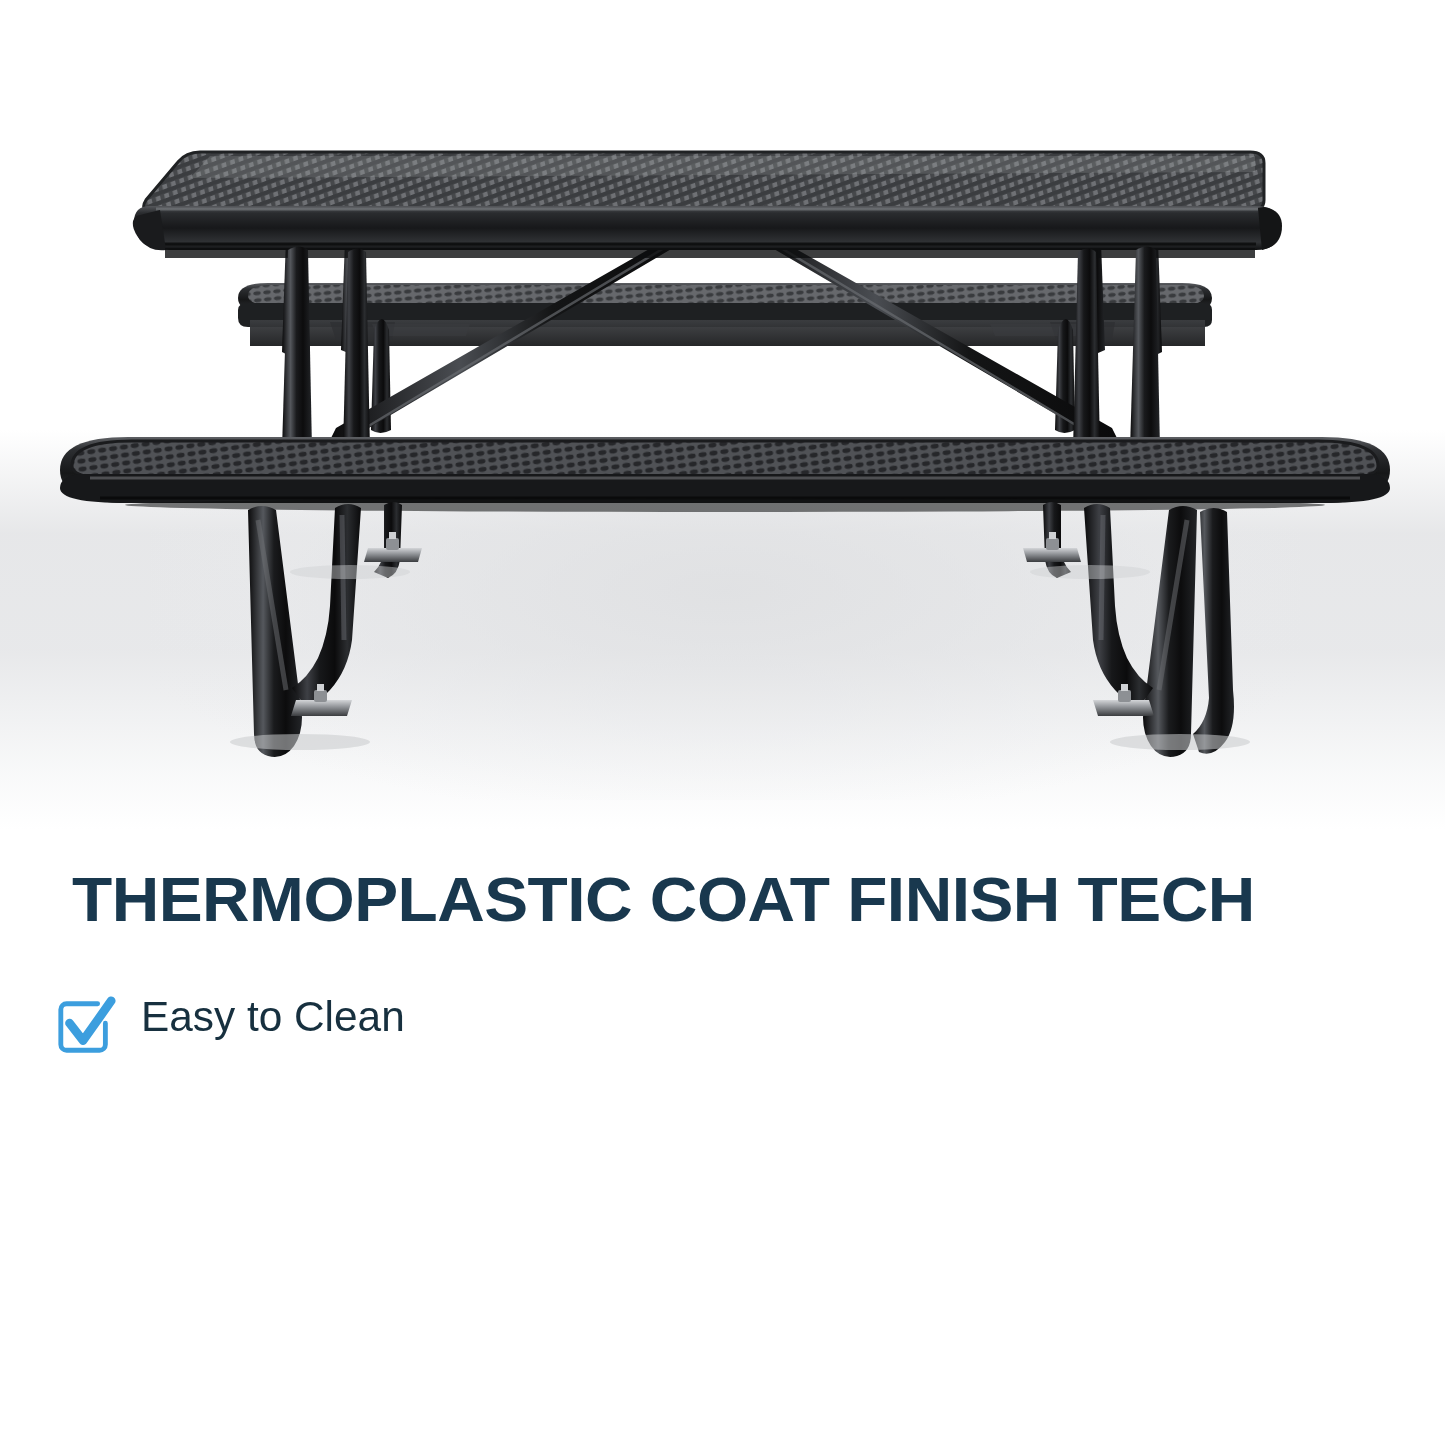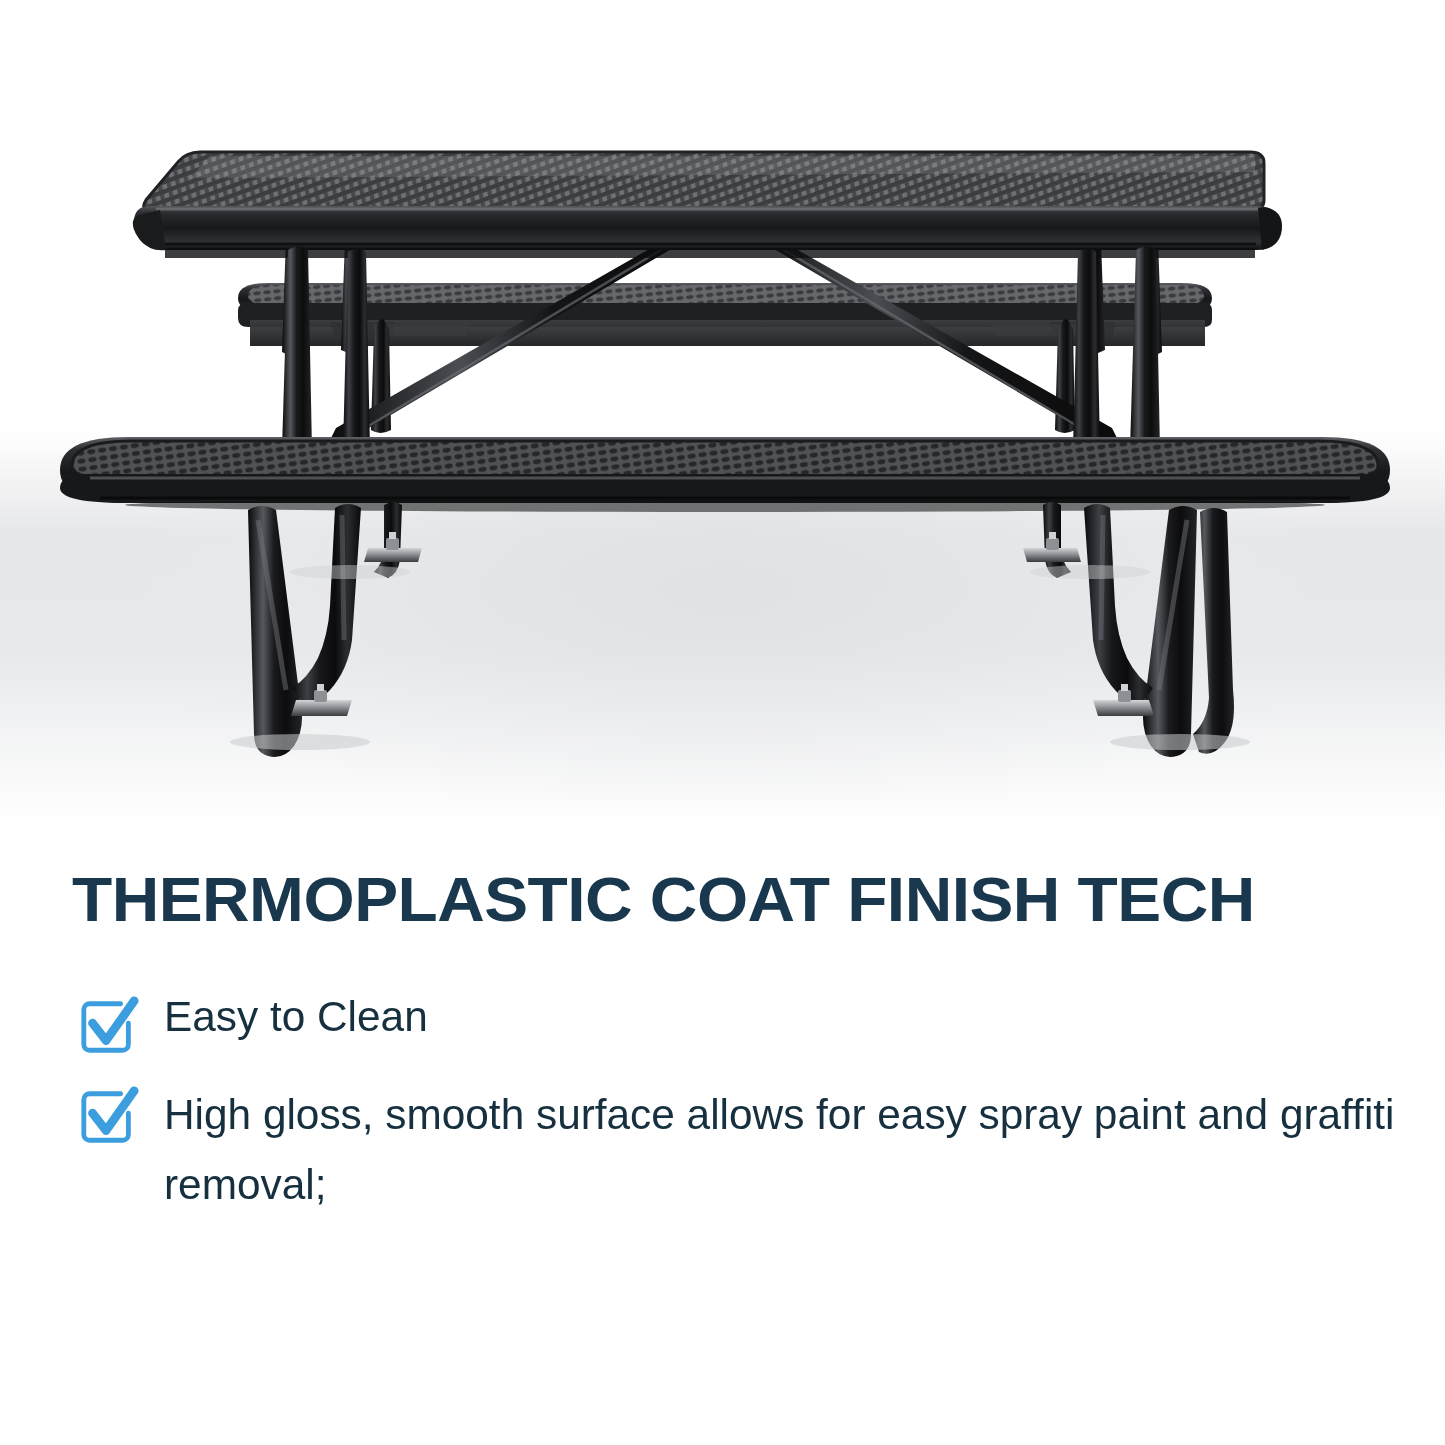--- a/index.html
+++ b/index.html
@@ -76,21 +76,21 @@
     font-weight: bold;
     color: #19384e;
     letter-spacing: -0.5px;
     transform: scaleX(1.045);
     transform-origin: left top;
     white-space: nowrap;
   }
 
   .features {
     position: absolute;
-    left: 78px;
+    left: 55px;
     top: 990px;
     width: 1340px;
   }
   .feature-row {
     display: flex;
     align-items: flex-start;
     margin-bottom: 22px;
   }
   .cbx {
     flex: 0 0 auto;
@@ -321,23 +321,16 @@
 
     <div class="feature-row">
       <svg class="cbx" viewBox="0 0 64 64">
         <path d="M44,8 H12 A6,6 0 0 0 6,14 V50 A6,6 0 0 0 12,56 H46 A6,6 0 0 0 52,50 V28" fill="none" stroke="#3c9ede" stroke-width="5" stroke-linecap="round"></path>
         <path d="M15,28 L29,46 L58,5" fill="none" stroke="#3c9ede" stroke-width="9" stroke-linecap="round" stroke-linejoin="round"></path>
       </svg>
       <div class="feat-text short">Easy to Clean</div>
     </div>
 
 
-    <div class="feature-row">
-      <svg class="cbx" viewBox="0 0 64 64">
-        <path d="M44,8 H12 A6,6 0 0 0 6,14 V50 A6,6 0 0 0 12,56 H46 A6,6 0 0 0 52,50 V28" fill="none" stroke="#3c9ede" stroke-width="5" stroke-linecap="round"></path>
-        <path d="M15,28 L29,46 L58,5" fill="none" stroke="#3c9ede" stroke-width="9" stroke-linecap="round" stroke-linejoin="round"></path>
-      </svg>
-      <div class="feat-text">High gloss, smooth surface allows for easy spray paint and graffiti removal;</div>
-    </div>
 
   </div>
 
 </div>
 
 </body></html>

